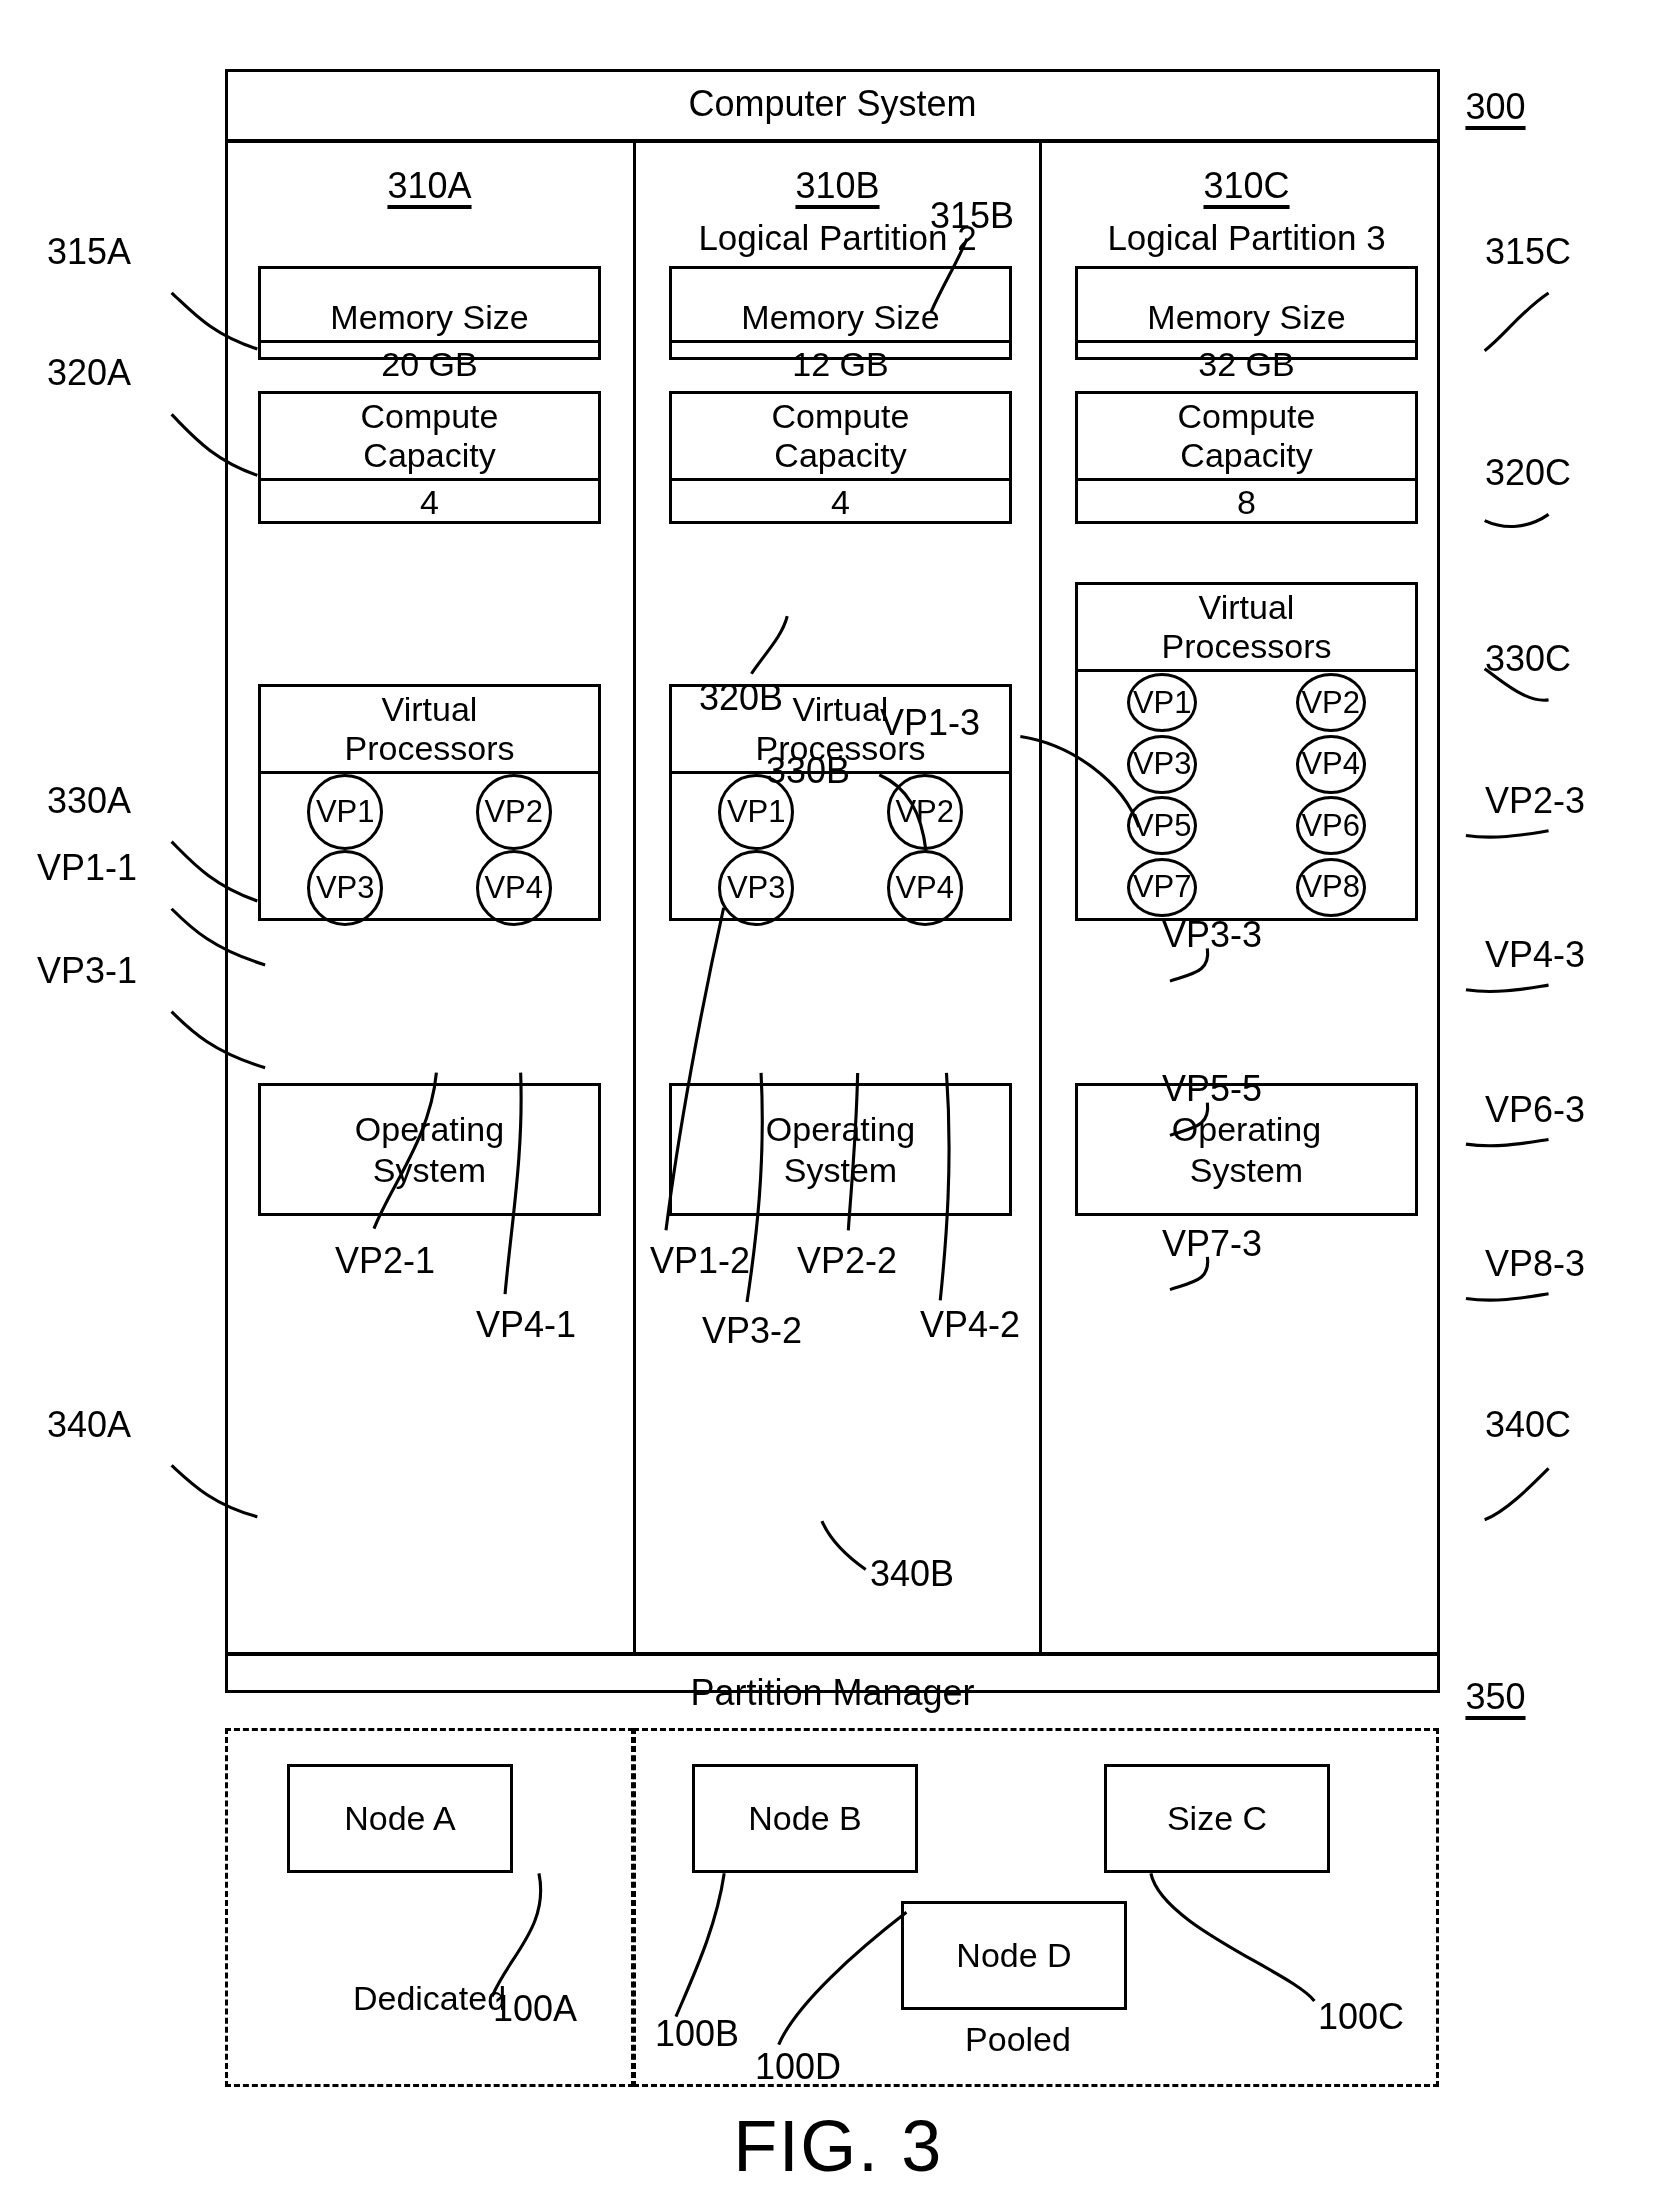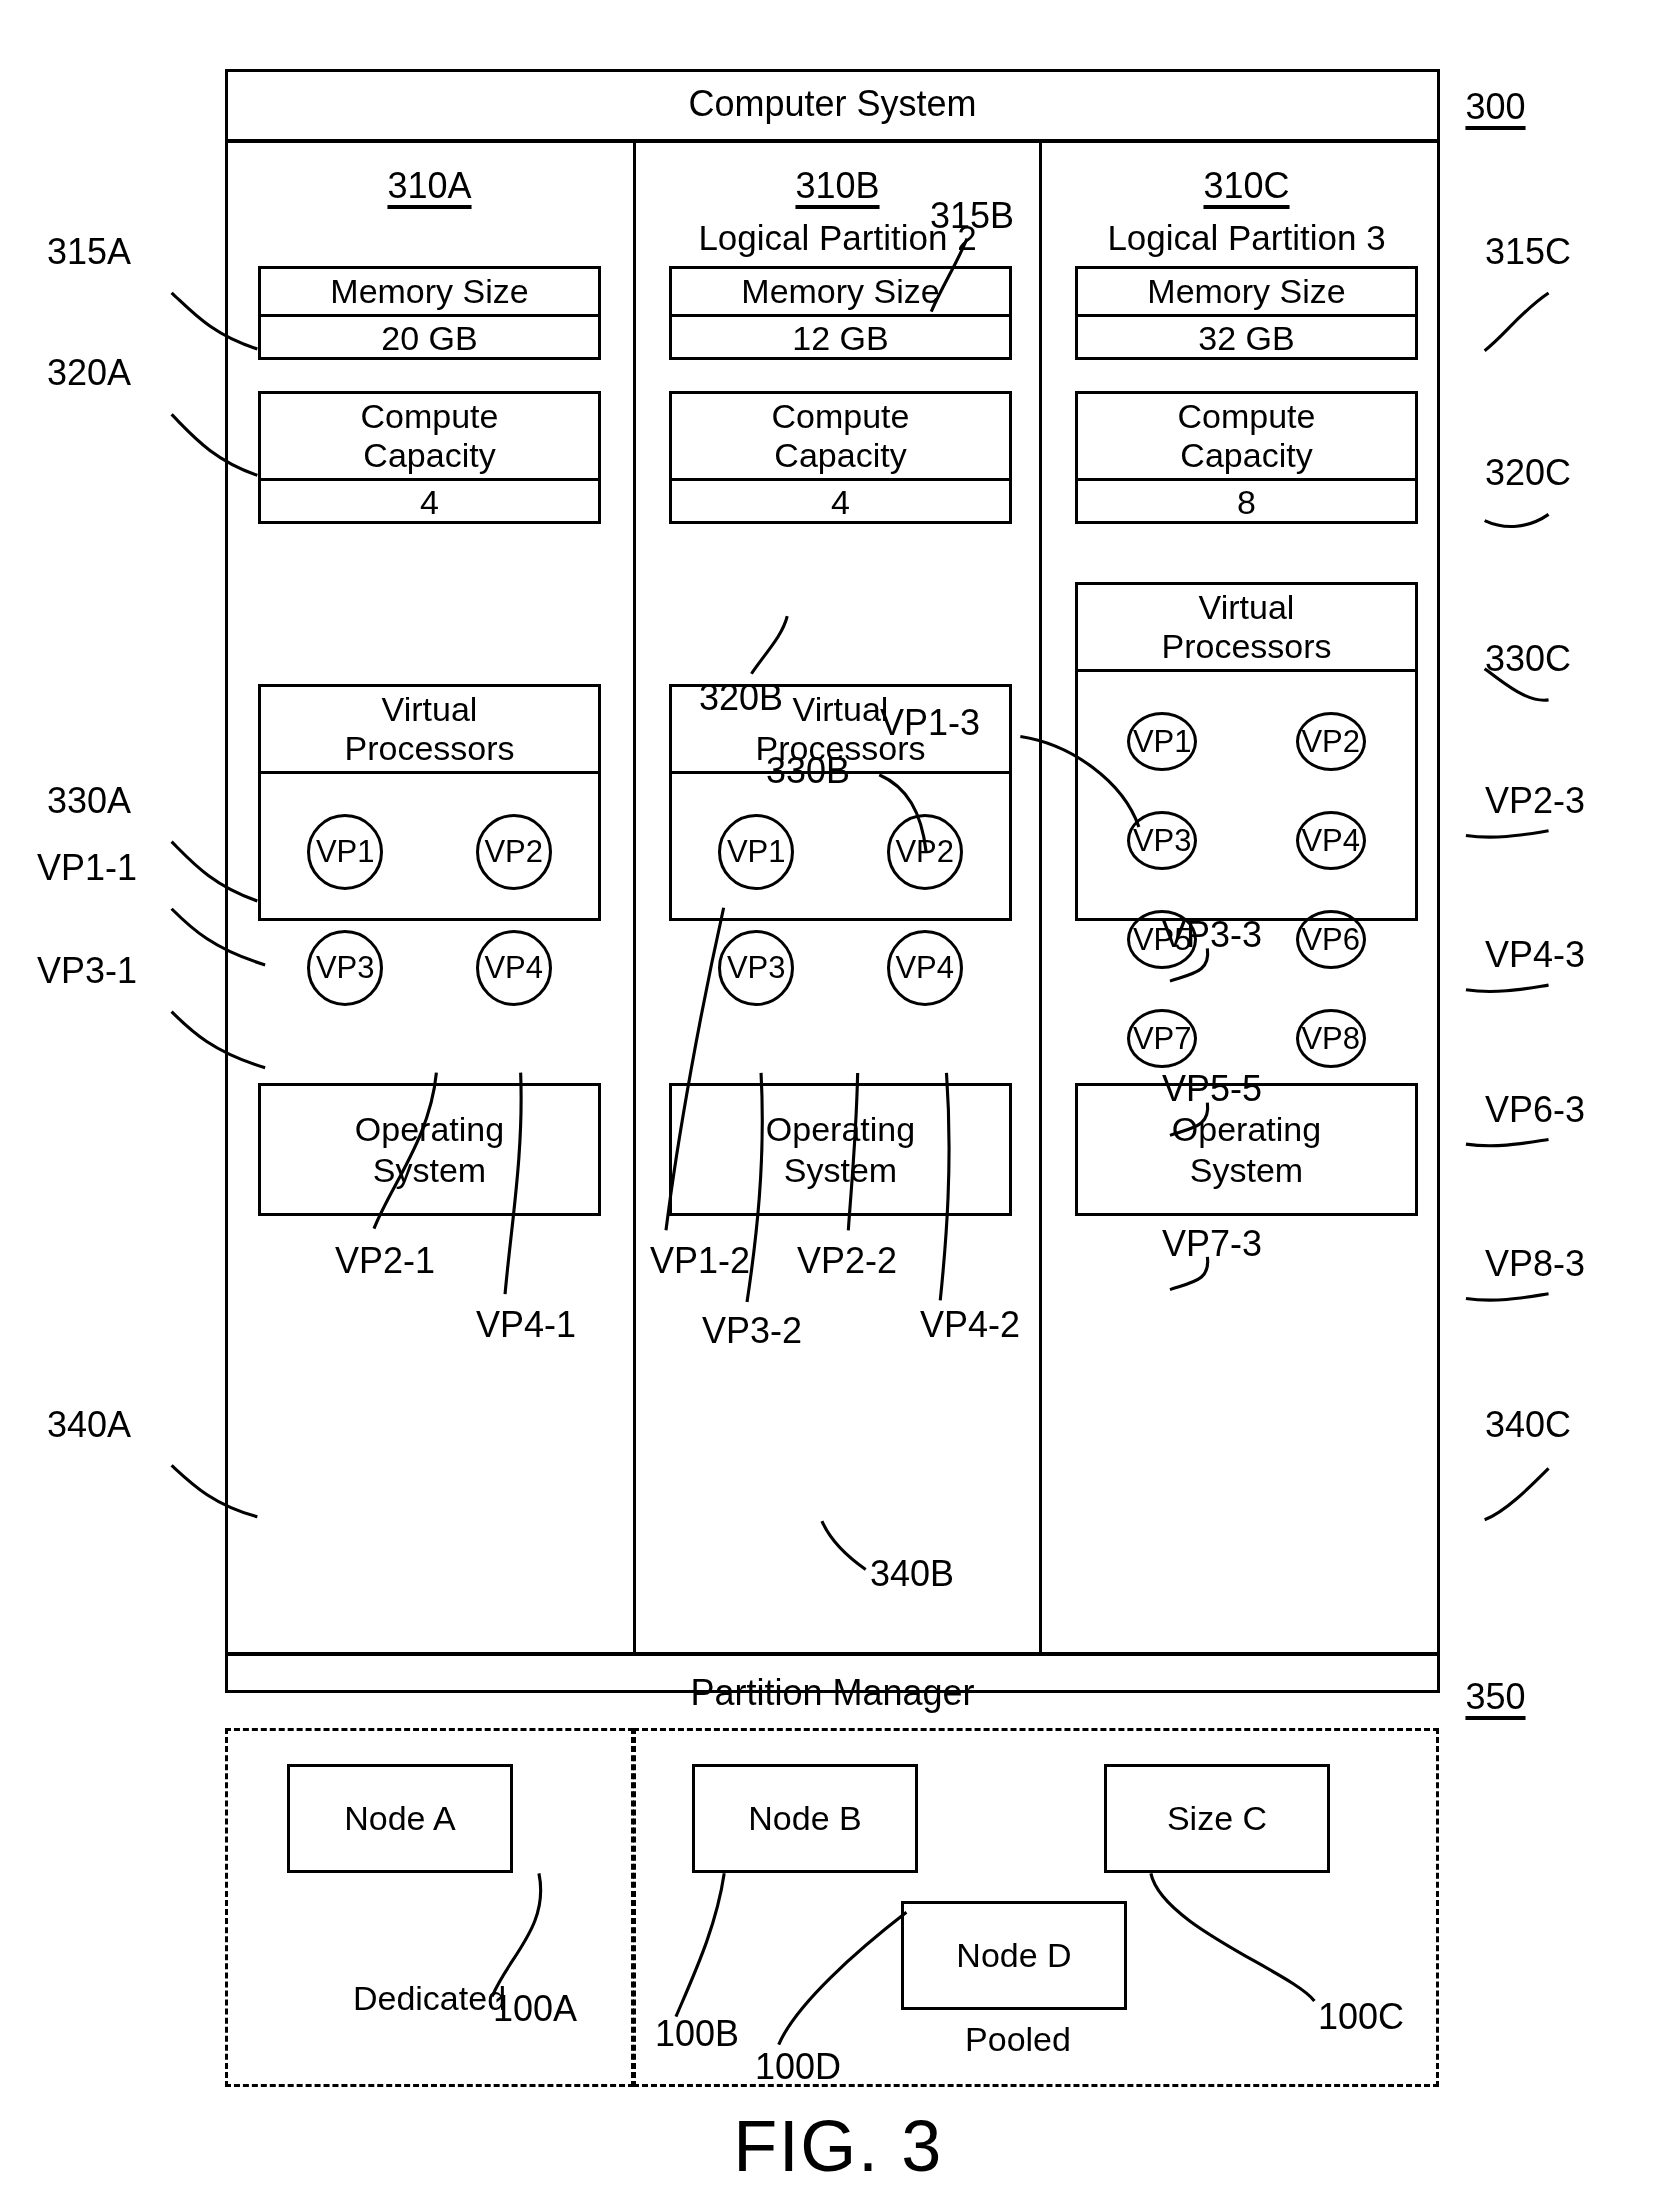--- a/index.html
+++ b/index.html
@@ -23,33 +23,33 @@
   #pcol-3{left:1042px;}
 
   .p-ref{width:100%;font-size:36px;text-align:center;text-decoration:underline;
          text-underline-offset:7px;text-decoration-thickness:3.9px;}
   .p-name{width:100%;font-size:35px;text-align:center;}
 
   .boxed{border:3.1px solid #000;box-sizing:border-box;}
   .hdr-cell{border-bottom:3.1px solid #000;box-sizing:border-box;}
 
   .mem-box{width:343px;height:94px;}
-  .mem-label{height:48px;font-size:34px;}
+  .mem-label{height:48px;font-size:34px;margin-top:26px;}
   .mem-value{height:42px;font-size:34px;}
 
   .cap-box{width:343px;height:133px;}
   .cap-label{height:87px;font-size:34px;line-height:39px;}
   .cap-value{height:42px;font-size:34px;}
 
   .vp-box{width:343px;}
   .vp-head{height:87px;font-size:34px;line-height:39px;}
   .vp-grid{display:grid;grid-template-columns:1fr 1fr;justify-items:center;align-items:center;}
 
   .vpc{border:3.1px solid #000;border-radius:50%;box-sizing:border-box;
-       display:flex;align-items:center;justify-content:center;font-size:31px;margin-top:40px;}
+       display:flex;align-items:center;justify-content:center;font-size:31px;}
 
   .os-box{width:343px;height:133px;font-size:34px;line-height:41px;}
 
   
   #pm-rule{left:225px;top:1652px;width:1215px;height:3.9px;background:#000;}
   #pm-row{left:225px;top:1656px;width:1215px;height:73px;}
   #pm-title{left:0;top:0;width:1215px;height:73px;font-size:36px;}
   #pm-ref{left:1216px;top:20px;width:109px;font-size:36px;text-align:center;text-decoration:underline;text-underline-offset:7px;text-decoration-thickness:3.9px;}
 
   

